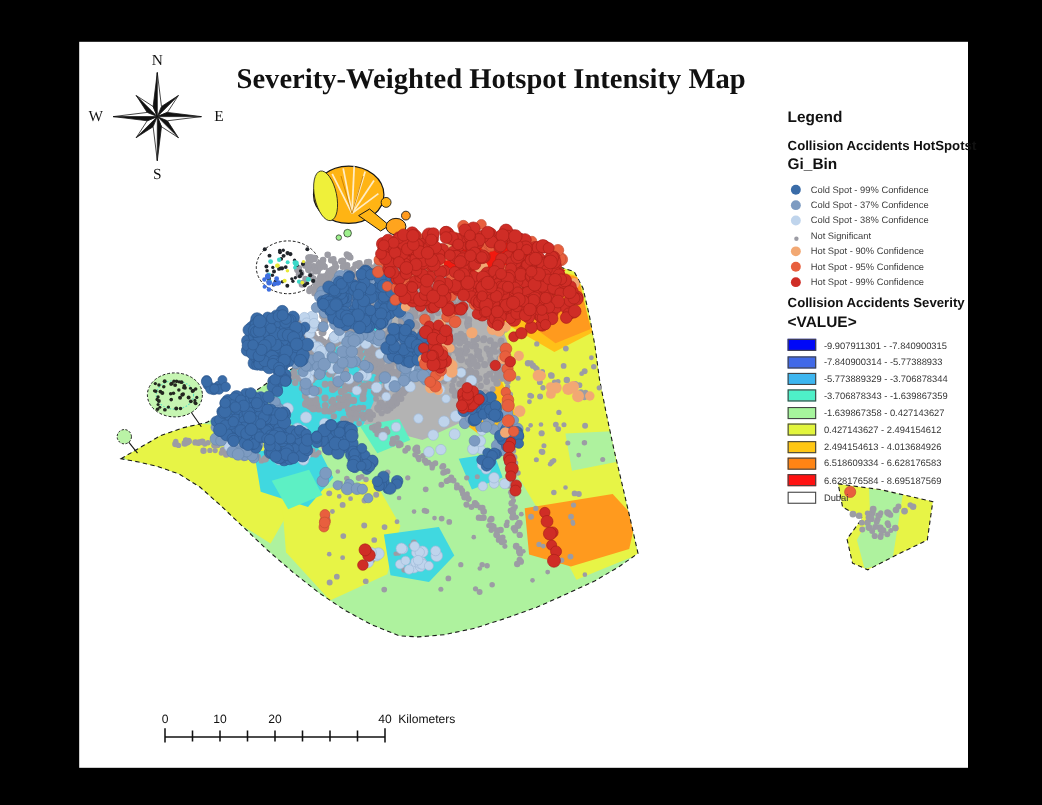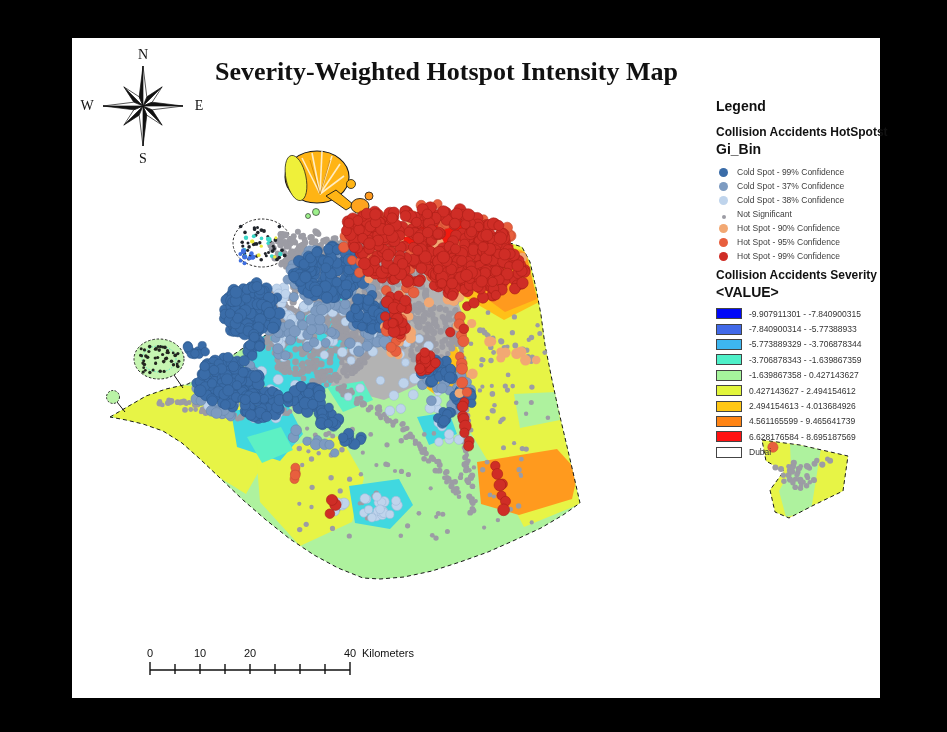--- a/index.html
+++ b/index.html
@@ -3516,21 +3516,21 @@
     <span class="sv-label">0.427143627 - 2.494154612</span>
   </div>
 
   <div class="sv-row">
     <span class="sv-swatch" style="background: rgb(255, 199, 20);"></span>
     <span class="sv-label">2.494154613 - 4.013684926</span>
   </div>
 
   <div class="sv-row">
     <span class="sv-swatch" style="background: rgb(255, 132, 20);"></span>
-    <span class="sv-label">4.561165599 - 9.465641739</span>
+    <span class="sv-label">6.518609334 - 6.628176583</span>
   </div>
 
   <div class="sv-row">
     <span class="sv-swatch" style="background: rgb(255, 17, 17);"></span>
     <span class="sv-label">6.628176584 - 8.695187569</span>
   </div>
 
   <div class="sv-row">
     <span class="sv-swatch" style="background: rgb(255, 255, 255);"></span>
     <span class="sv-label">Dubai</span>

